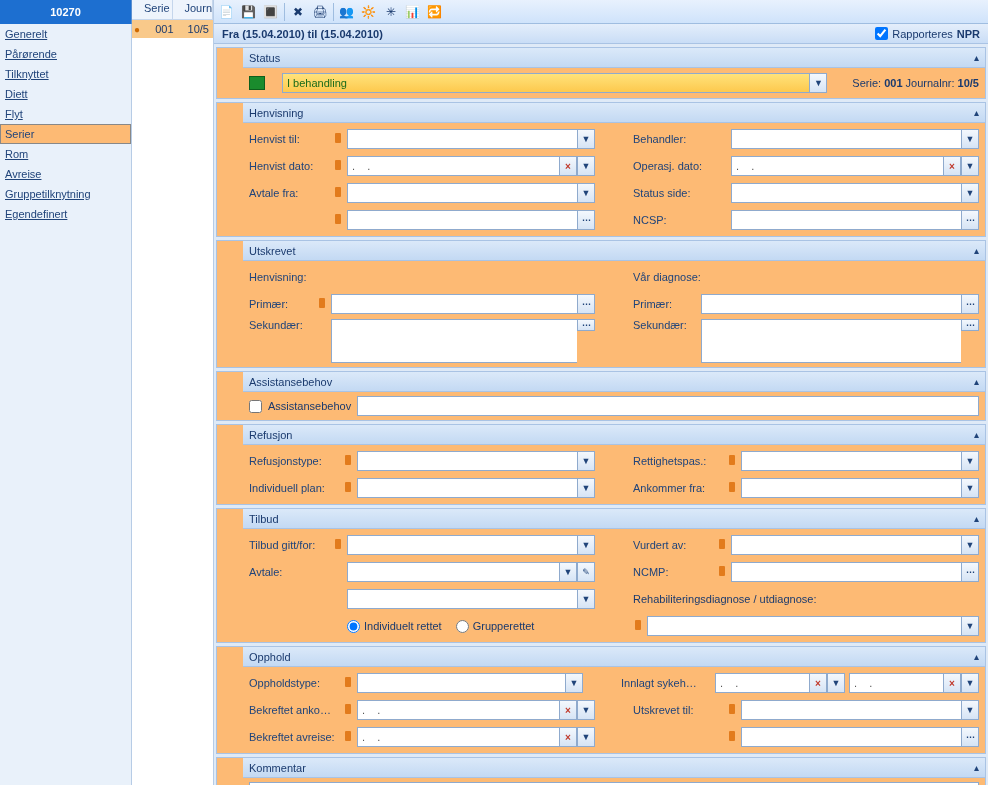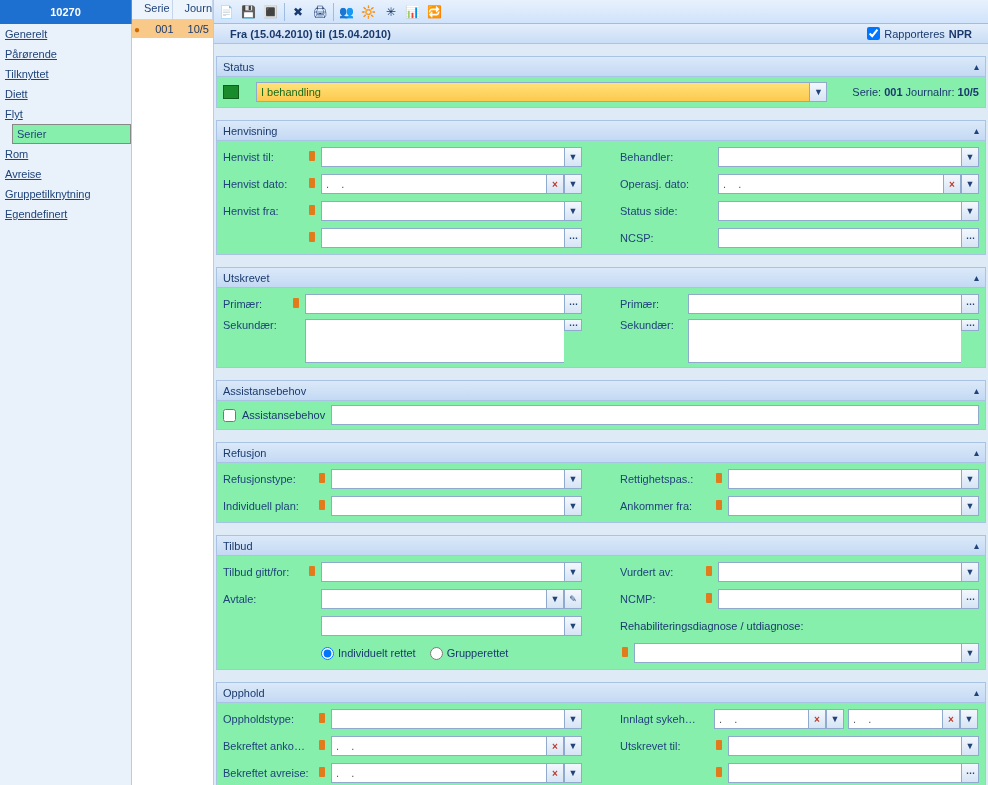--- a/index.html
+++ b/index.html
@@ -3,40 +3,40 @@
 <meta charset="utf-8">
 <style>
   * { box-sizing: border-box; margin: 0; padding: 0; }
   html, body { width: 988px; height: 785px; font-family: Tahoma, Arial, sans-serif; font-size: 11px; color: #1a3a6e; overflow: hidden; }
   .app { display: flex; width: 100%; height: 100%; }
   
   .leftcol { width: 132px; display: flex; flex-direction: column; }
   .leftcol .idbar { height: 24px; background: #1d6fd0; color: #fff; display: flex; align-items: center; justify-content: center; font-weight: bold; border-right: 1px solid #5b8fd0; }
   .leftnav { flex: 1; background: #e9f1fa; border-right: 1px solid #b7cce6; }
   .leftnav .navitem { padding: 3px 6px 3px 4px; cursor: pointer; border: 1px solid transparent; text-decoration: underline; color: #20447a; }
-  .leftnav .navitem.selected { background: #86efac; border: 1px solid #888; text-decoration: none; margin-left: 12px; }
+  .leftnav .navitem.selected { background: #fdba74; border: 1px solid #888; text-decoration: none; }
   
   .midcol { width: 82px; display: flex; flex-direction: column; border-right: 1px solid #b7cce6; }
   .toolbar { height: 24px; background: linear-gradient(#e8f1fd,#cfe3fb); border-bottom: 1px solid #9fbde0; display: flex; align-items: center; padding: 0 4px; gap: 4px; }
   .toolbar .tbtn { width: 18px; height: 18px; display: flex; align-items: center; justify-content: center; border: 1px solid transparent; border-radius: 2px; cursor: pointer; font-size: 12px; }
   .toolbar .sep { width: 1px; height: 18px; background: #9fbde0; }
   .midcol .gridhead { height: 20px; display: flex; background: #eef4fc; border-bottom: 1px solid #c5d6ec; }
   .midcol .gridhead div { flex: 1; padding: 2px 12px; border-right: 1px solid #c5d6ec; text-align: right; color: #20447a; overflow:hidden; }
   .midcol .gridbody { flex: 1; background: #fff; }
   .midcol .grow { display: flex; height: 18px; align-items: center; background: #f9c98a; }
   .midcol .grow .gcell { flex: 1; padding: 0 4px; text-align: right; }
   .midcol .grow .bullet { width: 10px; text-align: center; color: #d06a00; font-size: 10px; }
   
   .maincol { flex: 1; display: flex; flex-direction: column; background: #dfeaf7; overflow: hidden; }
   .maincol .toolbar { width: 100%; }
-  .titlebar { height: 20px; background: linear-gradient(#e4eefb,#c9ddf6); border-bottom: 1px solid #a9c3e4; display: flex; align-items: center; padding: 0 16px; font-weight: bold; justify-content: space-between; }
+  .titlebar { height: 20px; background: linear-gradient(#e4eefb,#c9ddf6); border-bottom: 1px solid #a9c3e4; display: flex; align-items: center; padding: 0 8px; font-weight: bold; justify-content: space-between; }
   .titlebar .chk { display: flex; align-items: center; gap: 4px; font-weight: normal; }
   .titlebar .chk b { font-weight: bold; }
   .panels { flex: 1; overflow-y: auto; padding: 0; }
-  .panel { border: 1px solid #a9c3e4; margin: 12px 2px 2px 2px; background: #86efac; }
+  .panel { border: 1px solid #a9c3e4; margin: 3px 2px 2px 2px; background: #fdba74; padding-left: 26px; }
   .panel-h { height: 20px; background: linear-gradient(#dbe9f9,#c3d9f3); display: flex; align-items: center; justify-content: space-between; padding: 0 6px; border-bottom: 1px solid #a9c3e4; cursor: pointer; }
   .panel-h .collapse { font-size: 10px; color: #20447a; }
   .panel-body { padding: 4px 6px; }
   .row { display: flex; align-items: center; min-height: 24px; gap: 13px; }
   .row + .row { margin-top: 3px; }
   .lab { width: 80px; color: #20447a; }
   .lab.wide { width: 90px; }
   .req { width: 10px; text-align: center; }
   .req.on::before { content: ""; display: inline-block; width: 6px; height: 10px; background: #e27b1c; border-radius: 1px; }
   .field { flex: 1; display: flex; align-items: stretch; height: 20px; }
@@ -192,21 +192,21 @@
               <span class="req"></span>
               <div class="field">
                   <input class="datein" value=".  ." style="">
                   <div class="btn x">×</div>
                   <div class="btn">▼</div>
                 </div>
             </div>
           </div>
           <div class="row">
             <div class="half">
-              <span class="lab">Henvist fra:</span>
+              <span class="lab">Avtale fra:</span>
               <span class="req on"></span>
               <div class="field">
                   <input style="">
                   <div class="btn">▼</div>
                 </div>
             </div>
             <div class="spacer"></div>
             <div class="half">
               <span class="lab">Status side:</span>
               <span class="req"></span>
@@ -237,20 +237,25 @@
           </div>
         </div>
       </div>
 
       <div class="panel">
         <div class="panel-h">
           <span>Utskrevet</span>
           <span class="collapse">▴</span>
         </div>
         <div class="panel-body">
+          <div class="row">
+            <div class="half subhead">Henvisning:</div>
+            <div class="spacer"></div>
+            <div class="half subhead">Vår diagnose:</div>
+          </div>
           <div class="row">
             <div class="half">
               <span class="lab" style="width:64px">Primær:</span>
               <span class="req on"></span>
               <div class="field">
                   <input style="">
                   <div class="btn dots">⋯</div>
                 </div>
             </div>
             <div class="spacer"></div>

